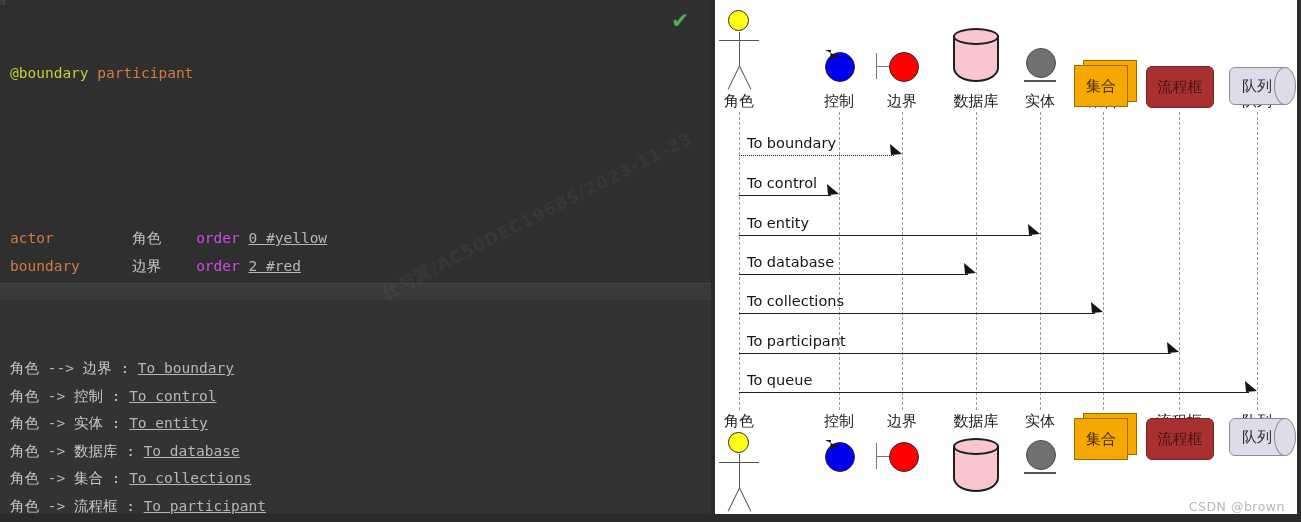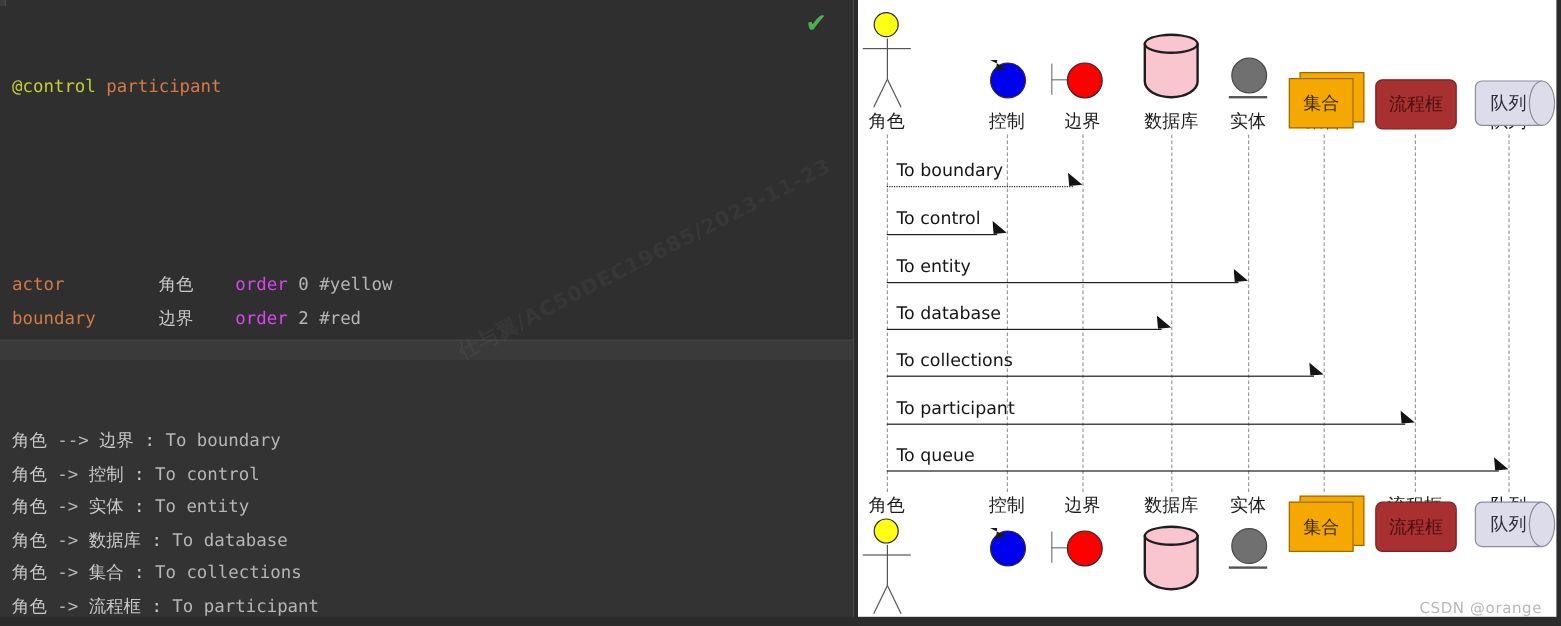--- a/index.html
+++ b/index.html
@@ -35,21 +35,21 @@
   .code-pane.bottom{top:300px;height:222px;background:#333333;}
   .divider{
     position:absolute;left:0;top:283px;width:711px;height:17px;
     background:#3a3a3a;border-top:1px solid #454545;border-bottom:1px solid #454545;
   }
   .ln{padding-left:10px;height:27.5px;}
   .tok-key{color:#c8cf2e;}
   .tok-name{color:#d47b43;}
   .tok-cn{color:#c8c8c8;}
   .tok-kw{color:#d946ef;}
-  .tok-val{color:#b6b6b6;}
+  .tok-val{color:#b6b6b6;text-decoration:underline;}
   .tok-arrow{color:#b6b6b6;}
   .check{
     position:absolute;right:18px;top:10px;
     width:22px;height:22px;color:#4caf50;font-size:22px;line-height:22px;
     font-family:"DejaVu Sans",sans-serif;
   }
   .wm-code{
     position:absolute;left:378px;top:284px;
     color:rgba(255,255,255,0.045);
     font-family:"DejaVu Sans",sans-serif;
@@ -132,21 +132,21 @@
 </style>
 </head>
 <body>
 
 <div class="app">
 
   <div class="editor">
     <div class="editor-gutter"></div>
 
     <div class="code-pane top">
-      <div class="ln"><span class="tok-key">@control</span><span class="tok-name"> </span><span class="tok-name">participant</span></div>
+      <div class="ln"><span class="tok-key">@boundary</span><span class="tok-name"> </span><span class="tok-name">participant</span></div>
       <div class="ln"> </div>
       <div id="decl-lines"><div class="ln"><span class="tok-name">actor         </span><span class="tok-cn">角色    </span><span class="tok-kw">order </span><span class="tok-val">0 #yellow</span></div><div class="ln"><span class="tok-name">boundary      </span><span class="tok-cn">边界    </span><span class="tok-kw">order </span><span class="tok-val">2 #red</span></div><div class="ln"><span class="tok-name">control       </span><span class="tok-cn">控制    </span><span class="tok-kw">order </span><span class="tok-val">1 #blue</span></div><div class="ln"><span class="tok-name">entity        </span><span class="tok-cn">实体    </span><span class="tok-kw">order </span><span class="tok-val">5 #gray</span></div><div class="ln"><span class="tok-name">database      </span><span class="tok-cn">数据库  </span><span class="tok-kw">order </span><span class="tok-val">4 #pink</span></div><div class="ln"><span class="tok-name">collections   </span><span class="tok-cn">集合    </span><span class="tok-kw">order </span><span class="tok-val">6 #orange</span></div><div class="ln"><span class="tok-name">participant   </span><span class="tok-cn">流程框  </span><span class="tok-kw">order </span><span class="tok-val">7 #brown</span></div><div class="ln"><span class="tok-name">queue         </span><span class="tok-cn">队列    </span><span class="tok-kw">order </span><span class="tok-val">8</span></div></div>
     </div>
 
     <div class="divider"></div>
 
     <div class="code-pane bottom">
       <div id="msg-lines"><div class="ln"><span class="tok-cn">角色 </span><span class="tok-arrow">--&gt; </span><span class="tok-cn">边界 : </span><span class="tok-val">To boundary</span></div><div class="ln"><span class="tok-cn">角色 </span><span class="tok-arrow">-&gt; </span><span class="tok-cn">控制 : </span><span class="tok-val">To control</span></div><div class="ln"><span class="tok-cn">角色 </span><span class="tok-arrow">-&gt; </span><span class="tok-cn">实体 : </span><span class="tok-val">To entity</span></div><div class="ln"><span class="tok-cn">角色 </span><span class="tok-arrow">-&gt; </span><span class="tok-cn">数据库 : </span><span class="tok-val">To database</span></div><div class="ln"><span class="tok-cn">角色 </span><span class="tok-arrow">-&gt; </span><span class="tok-cn">集合 : </span><span class="tok-val">To collections</span></div><div class="ln"><span class="tok-cn">角色 </span><span class="tok-arrow">-&gt; </span><span class="tok-cn">流程框 : </span><span class="tok-val">To participant</span></div><div class="ln"></div></div>
       
     </div>
@@ -280,17 +280,17 @@
         <svg width="12" height="16" style="position: absolute; left: 452px; top: 341px;">
           <path d="M0 1 L12 11 L1 12 Z" fill="#141414"></path>
         </svg>
         <div class="msg-label" style="left: 32px; top: 333px;">To participant</div>
         <div class="msg-line" style="left: 24px; top: 392px; width: 510px;"></div>
         <svg width="12" height="16" style="position: absolute; left: 530px; top: 380px;">
           <path d="M0 1 L12 11 L1 12 Z" fill="#141414"></path>
         </svg>
         <div class="msg-label" style="left: 32px; top: 372px;">To queue</div>
       </div>
-    <div class="wm-csdn">CSDN @orange</div>
+    <div class="wm-csdn">CSDN @brown</div>
   </div>
 
   <div class="bottom-strip"></div>
 </div>
 
 </body></html>

